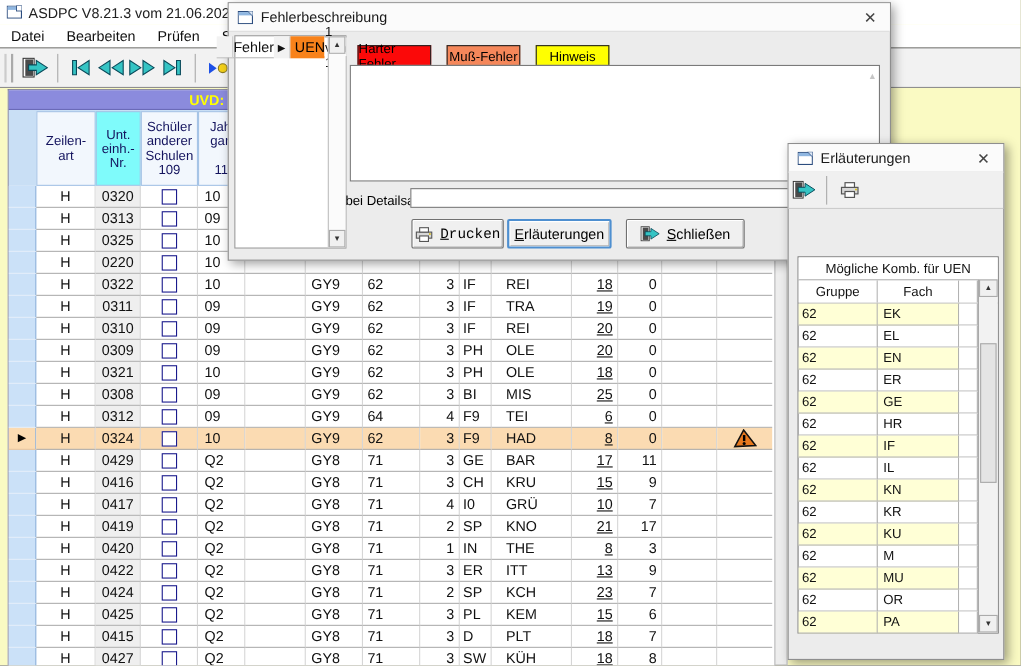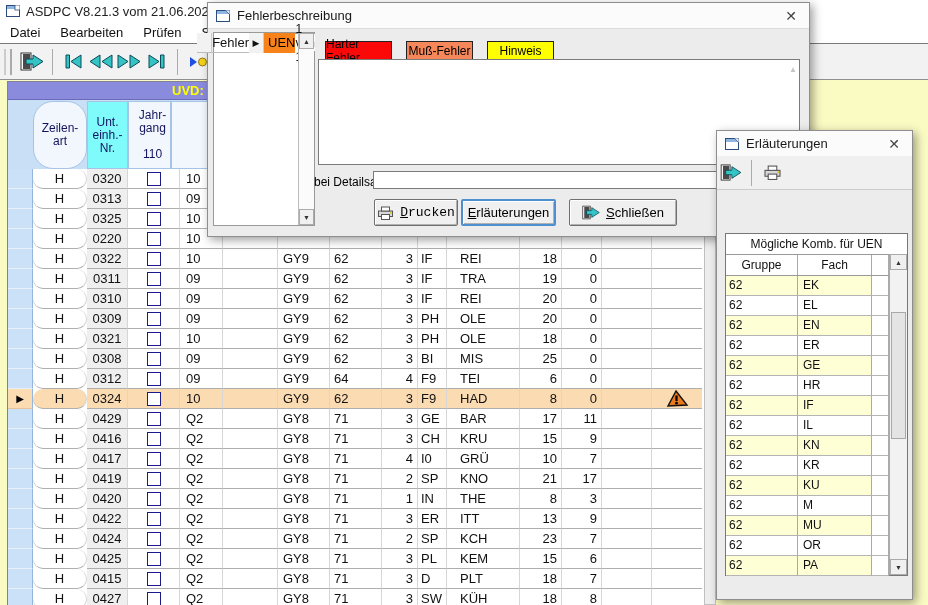--- a/index.html
+++ b/index.html
@@ -24,31 +24,31 @@
   .thead{display:flex;height:69px;background:#C9DFF5;box-sizing:border-box;padding-top:1px;}
   .th{box-sizing:border-box;border:1px solid #A6C4E6;background:#F2F7FD;color:#14145E;font-size:12px;line-height:13px;
       display:flex;align-items:center;justify-content:center;text-align:center;white-space:pre-line;}
   .th.blank{background:transparent;border-color:transparent;}
   .th.cyan{background:#7FFBFB;}
   .tr{display:flex;height:20px;background:#FFF;}
   .td{box-sizing:border-box;border-right:1px solid #D6D6D6;border-bottom:1px solid #AEAEAE;
       font-size:13px;line-height:19px;overflow:hidden;white-space:nowrap;}
   .c-sel{width:25px;background:#CBE1F8;border-right:1px solid #94B6DC;border-bottom:1px solid #E6EFFA;
          display:flex;align-items:center;justify-content:center;font-size:10px;color:#000;}
-  .c-za{width:54px;text-align:center;border-radius:20px;}
+  .c-za{width:54px;text-align:center;}
   .c-nr{width:41px;text-align:center;background:#EFEFEF;}
   .c-chk{width:52px;display:flex;align-items:center;justify-content:center;}
   .c-jg{width:43px;padding-left:6px;}
   .c-e1{width:55px;}
   .c-kg{width:52px;padding-left:5px;}
   .c-gr{width:52px;padding-left:4px;}
   .c-n3{width:36px;}
   .c-fa{width:29px;padding-left:3px;}
   .c-le{width:73px;padding-left:13px;}
-  .c-s1{width:42px;}
+  .c-s1{width:42px;text-decoration:underline;}
   .c-s2{width:40px;}
   .c-e2{width:50px;}
   .c-wa{width:50px;display:flex;align-items:center;justify-content:center;border-right:none;}
   .r{text-align:right;padding-right:4px;}
   .cb{width:12px;height:12px;border:1px solid #1A1A8C;background:#FFF;display:inline-block;}
   .tr.hl .td{background:#FBDBB2;}
   .tr.hl .c-sel{background:#FBDBB2;border-bottom-color:#E8C49A;}
   .warnbox{display:none;line-height:0;}
   .warnbox.show{display:block;}
   .vstrip{position:absolute;left:704px;top:100px;width:12px;height:505px;background:#EDEDED;border:1px solid #C0C0C0;box-sizing:border-box;}
@@ -186,20 +186,24 @@
 
   <div class="tablewrap">
     <div class="uvdband">UVD:</div>
     <div class="thead">
       <div class="th blank c-sel"></div>
       <div class="th c-za">Zeilen-
 art</div>
       <div class="th cyan c-nr">Unt.
 einh.-
 Nr.</div>
+      <div class="th c-chk">Schüler
+anderer
+Schulen
+109</div>
       <div class="th c-jg">Jahr-
 gang
 
 110</div>
       <div class="th c-e1"></div>
       <div class="th c-kg"></div>
       <div class="th c-gr"></div>
       <div class="th c-n3"></div>
       <div class="th c-fa"></div>
       <div class="th c-le"></div>

